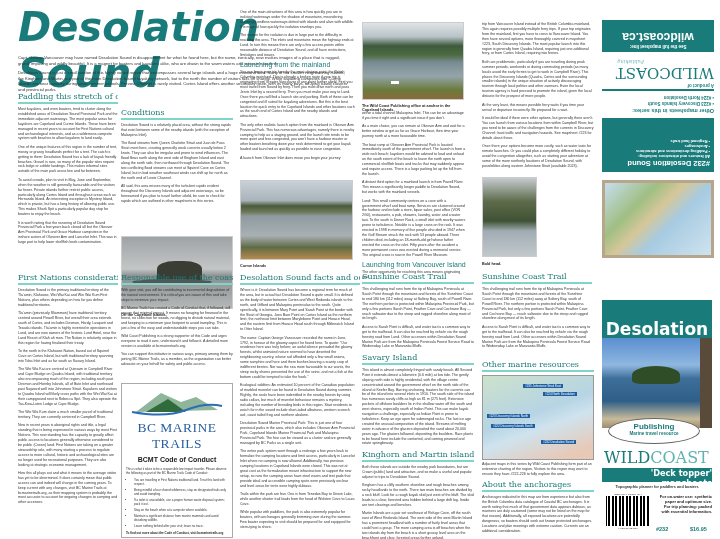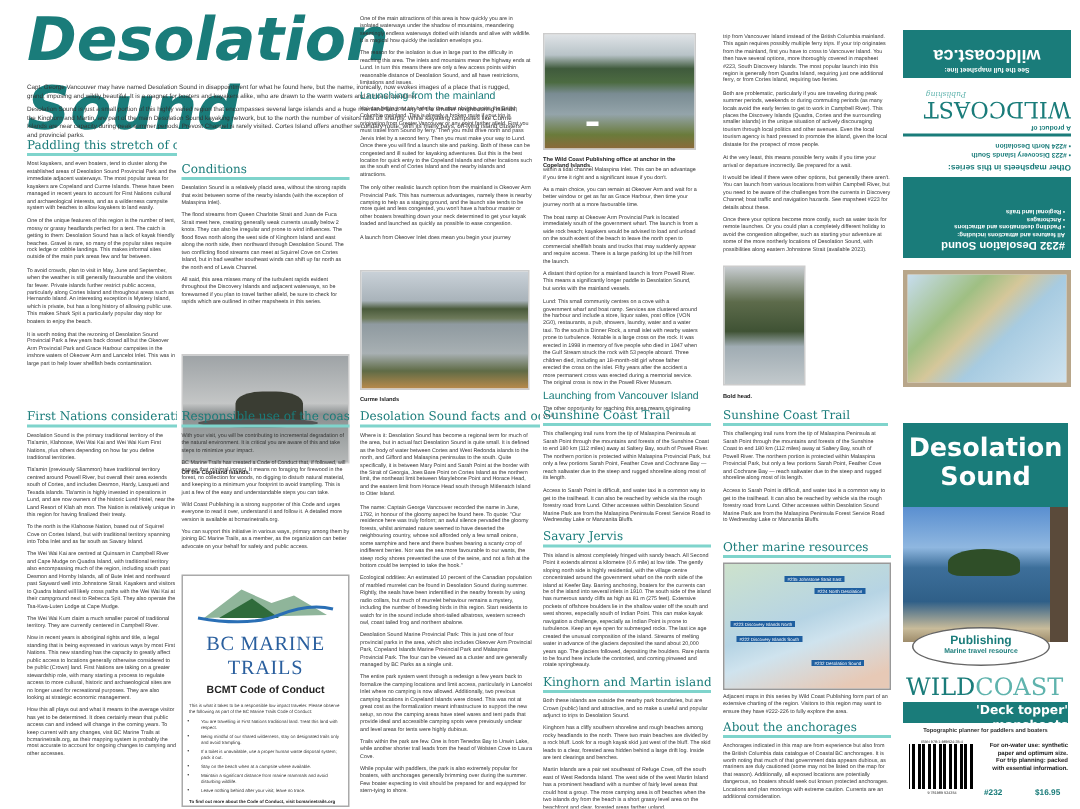--- a/index.html
+++ b/index.html
@@ -17,21 +17,21 @@
     .body p { margin-bottom: 3.5px; }
     .col { position: absolute; }
     .photo { width: 100%; border: 1px solid #ccc; position: relative; overflow: hidden; }
     .cap { font-size: 3.8px; font-weight: bold; margin-top: 2px; color: #222; }
     .bcmt { border: 1px solid #aaa; background: #fff; padding: 4px; }
     .bcmt-title { font-family: Liberation Serif, serif; color: #2a5f9e; font-size: 13.5px; text-align: center; letter-spacing: 0.5px; }
     .bcmt-code { font-family: "Liberation Sans", sans-serif; font-weight: bold; font-size: 7px; text-align: center; margin: 4px 0; color: #222; }
     .bcmt li { font-size: 3px; line-height: 4px; margin-left: 8px; margin-bottom: 2px; color: #333; }
     .upside { transform: rotate(180deg); }
     .teal-box { background: #1a7c7a; color: #fff; }
-    .cover-title { position: absolute; left: 62px; top: 282px; width: 110px; height: 68px; background: #1a7c7a; color: #fff; font-family: "DejaVu Sans", sans-serif; font-weight: bold; font-size: 17px; line-height: 19px; text-align: center; padding-top: 8px; }
+    .cover-title { position: absolute; left: 62px; top: 300px; width: 110px; height: 68px; background: #1a7c7a; color: #fff; font-family: "DejaVu Sans", sans-serif; font-weight: bold; font-size: 17px; line-height: 19px; text-align: center; padding-top: 20px; }
     .cover-photo { position: absolute; left: 62px; top: 338px; width: 110px; height: 90px; overflow: hidden; }
     .waterproof { position: absolute; left: 68px; top: 418px; width: 92px; height: 26px; border: 1px solid #666; border-radius: 50%; background: #fff; text-align: center; padding-top: 3px; }
     .wp1 { font-weight: bold; font-size: 8px; color: #1a7c7a; }
     .wp2 { font-weight: bold; font-size: 4.6px; color: #1a7c7a; }
     .wild-logo { position: absolute; left: 64px; top: 448px; font-family: "DejaVu Serif", serif; font-size: 16px; color: #1a7c7a; letter-spacing: 0px; }
     .wild-logo .lt { color: #5fb3ad; }
     .deck { position: absolute; left: 62px; top: 468px; width: 110px; height: 14px; background: #1a7c7a; color: #fff; font-weight: bold; font-size: 8.2px; text-align: right; line-height: 10px; font-family: "DejaVu Sans", sans-serif; }
     .topo { position: absolute; left: 62px; top: 485px; width: 110px; font-size: 3.8px; text-align: center; font-weight: bold; color: #333; }
     .barcode { position: absolute; left: 66px; top: 493px; width: 44px; height: 40px; }
     .barcode .bars { height: 30px; background: repeating-linear-gradient(90deg, #000 0 1px, #fff 1px 2px, #000 2px 3px, #000 3px 4px, #fff 4px 5px, #fff 5px 6px, #000 6px 7px); }
@@ -175,21 +175,21 @@
       <p>Once there your options become more costly, such as water taxis for remote launches. Or you could plan a completely different holiday to avoid the congestion altogether, such as starting your adventure at some of the more northerly locations of Desolation Sound, with possibilities along eastern Johnstone Strait (available 2023).</p>
     </div>
   </div>
 
   <div class="col" style="left:2px; top:272px; width:112px;">
     <div class="sec-h">Sunshine Coast Trail</div>
     <div class="body">
       <p>This challenging trail runs from the tip of Malaspina Peninsula at Sarah Point through the mountains and forests of the Sunshine Coast to end 180 km (112 miles) away at Saltery Bay, south of Powell River. The northern portion is protected within Malaspina Provincial Park, but only a few portions Sarah Point, Feather Cove and Cochrane Bay — reach saltwater due to the steep and rugged shoreline along most of its length.</p>
       <p>Access to Sarah Point is difficult, and water taxi is a common way to get to the trailhead. It can also be reached by vehicle via the rough forestry road from Lund. Other accesses within Desolation Sound Marine Park are from the Malaspina Peninsula Forest Service Road to Wednesday Lake or Manzanita Bluffs.</p>
     </div>
-    <div class="sec-h">Savary Jervis</div>
+    <div class="sec-h">Savary Island</div>
     <div class="body">
         <p>This island is almost completely fringed with sandy beach. All Second Point it extends almost a kilometre (0.6 mile) at low tide. The gently sloping north side is highly residential, with the village centre concentrated around the government wharf on the north side of the island at Keefer Bay. Barring anchoring, boaters for the currents can be of the island into several inlets in 1910. The south side of the island has numerous sandy cliffs as high as 81 m (275 feet). Extensive pockets of offshore boulders lie in the shallow water off the south and west shores, especially south of Indian Point. This can make kayak navigation a challenge, especially as Indian Point is prone to turbulence. Keep an eye open for submerged rocks. The last ice age created the unusual composition of the island. Streams of melting water in advance of the glaciers deposited the sand about 20,000 years ago. The glaciers followed, depositing the boulders. Rare plants to be found here include the contorted, and coming pinweed and rotate springbeauty.</p>
       </div>
     <div class="sec-h">Kinghorn and Martin islands</div>
     <div class="body">
       <p>Both these islands are outside the nearby park boundaries, but are Crown (public) land and attractive, and so make a useful and popular adjunct to trips to Desolation Sound.</p>
       <p>Kinghorn has a cliffy southern shoreline and rough beaches among rocky headlands to the north. There two main beaches are divided by a rock bluff. Look for a rough kayak skid just west of the bluff. The skid leads to a clear, forested area hidden behind a large drift log. Inside are tent clearings and benches.</p>
       <p>Martin Islands are a pair set southeast of Refuge Cove, off the south east of West Redonda Island. The west side of the west Martin Island has a prominent headland with a number of fairly level areas that could host a group. The more camping area is off beaches when the two islands dry from the beach is a short grassy level area on the beachfront and clear, forested areas farther upland.</p>
     </div>
   </div>

